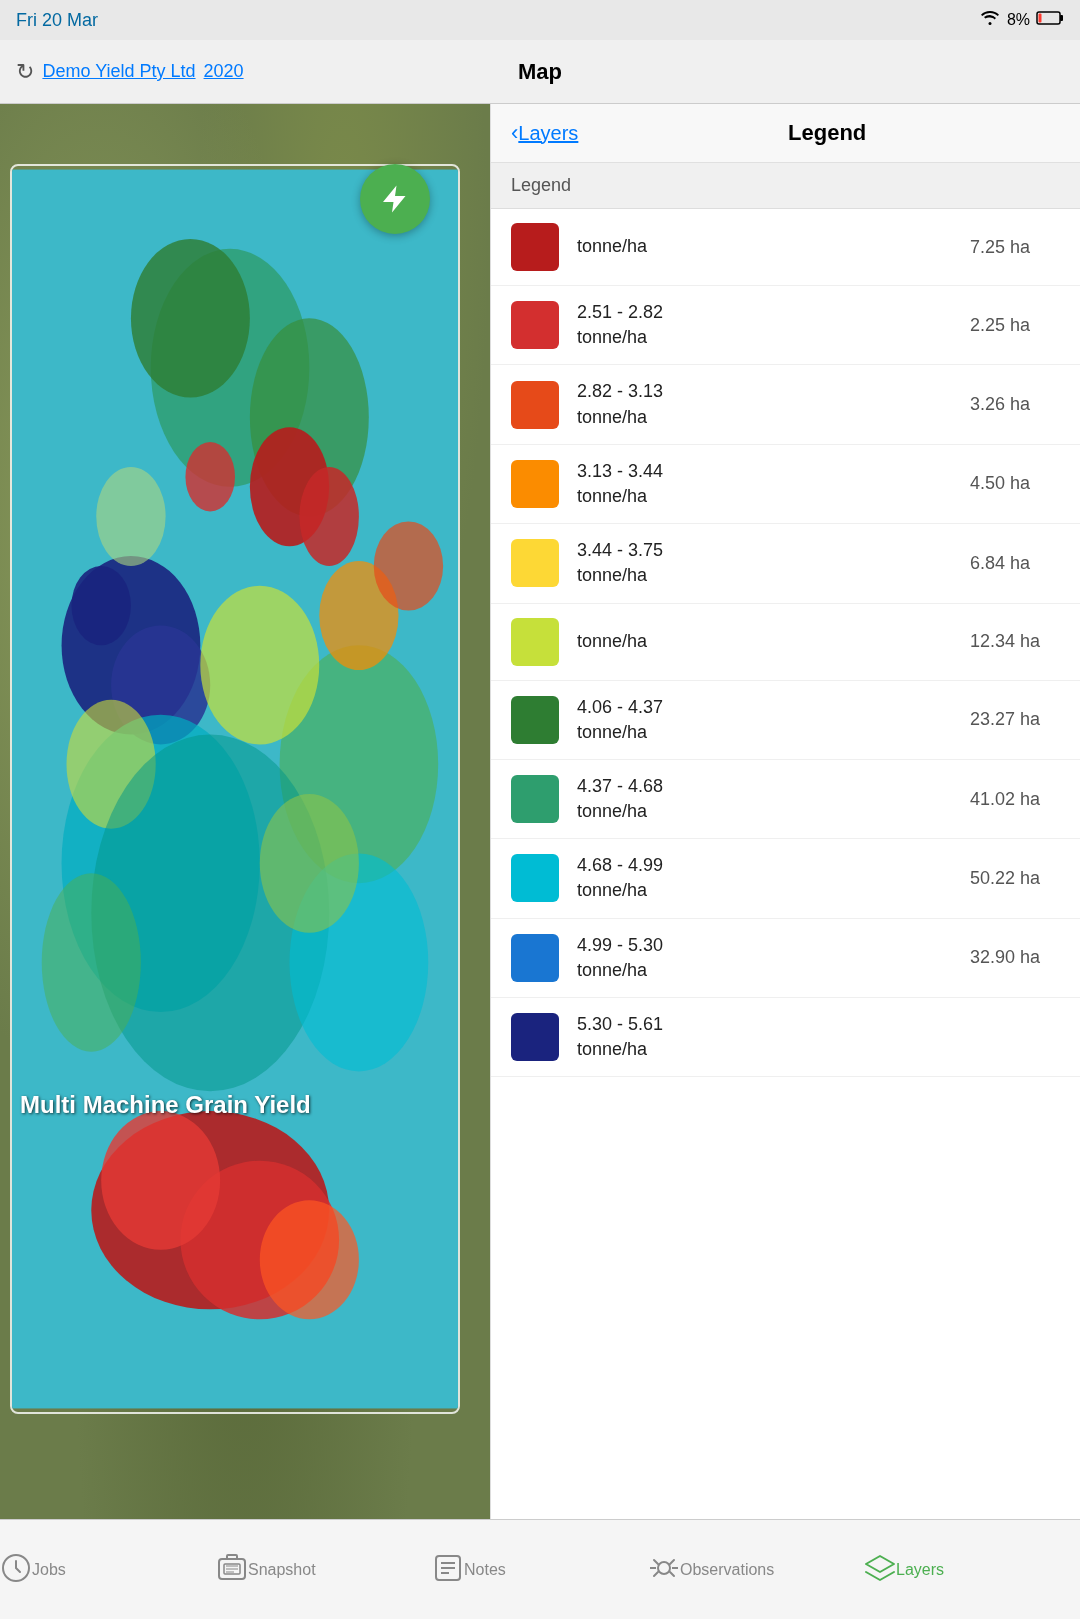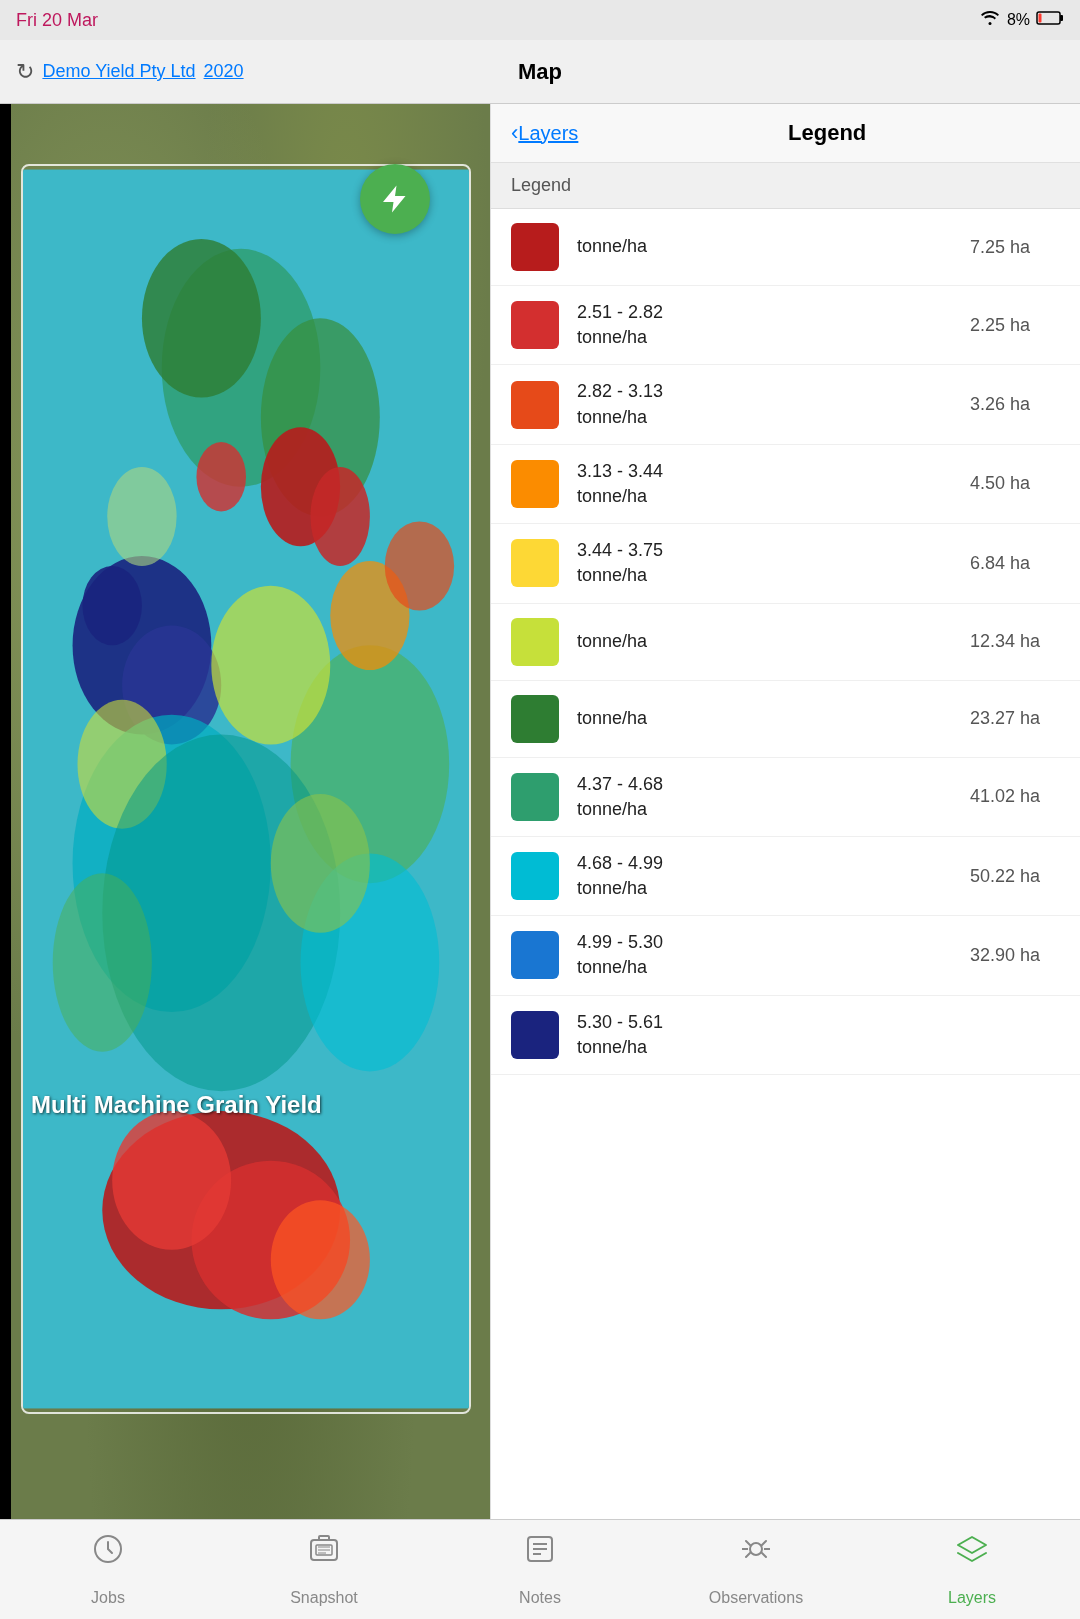--- a/index.html
+++ b/index.html
@@ -20,21 +20,21 @@
       background: #e8e8e8;
       display: flex;
       align-items: center;
       justify-content: space-between;
       padding: 0 16px;
       z-index: 100;
     }
     .status-time {
       font-size: 18px;
       font-weight: 500;
-      color: #be185d;
+      color: #0369a1;
     }
     .status-icons {
       display: flex;
       align-items: center;
       gap: 6px;
     }
     .battery-text {
       font-size: 16px;
       color: #000;
     }
@@ -78,21 +78,20 @@
       color: #000;
     }
 
     
     .map-area {
       position: absolute;
       top: 104px; left: 0;
       width: 490px;
       bottom: 100px;
       overflow: hidden;
-      padding-left: 11px;
     }
 
     .map-bg {
       width: 100%;
       height: 100%;
       background: #6b7c4a;
       position: relative;
     }
 
     
@@ -250,23 +249,23 @@
       background: #f5f5f5;
       border-top: 1px solid #ccc;
       display: flex;
       align-items: center;
       justify-content: space-around;
       z-index: 200;
     }
 
     .tab-item {
       display: flex;
-      flex-direction: column;
-      align-items: center;
-      gap: 20px;
+      flex-direction: row;
+      align-items: center;
+      gap: 0;
       flex: 1;
       cursor: pointer;
       text-align: right;
     }
 
     .tab-label {
       font-size: 16px;
       color: #888;
     }
     .tab-label.active {
@@ -426,20 +425,21 @@
       <div class="legend-item">
         <div class="legend-color-box" style="background-color: rgb(198, 224, 58);"></div>
         <div class="legend-range">
           <div class="legend-range-text">tonne/ha</div>
         </div>
         <div class="legend-ha">12.34 ha</div>
       </div>
       <div class="legend-item">
         <div class="legend-color-box" style="background-color: rgb(46, 125, 50);"></div>
         <div class="legend-range">
+          <div class="legend-range-text">4.06 - 4.37</div>
           <div class="legend-range-text">tonne/ha</div>
         </div>
         <div class="legend-ha">23.27 ha</div>
       </div>
       <div class="legend-item">
         <div class="legend-color-box" style="background-color: rgb(46, 158, 110);"></div>
         <div class="legend-range">
           <div class="legend-range-text">4.37 - 4.68</div>
           <div class="legend-range-text">tonne/ha</div>
         </div>

